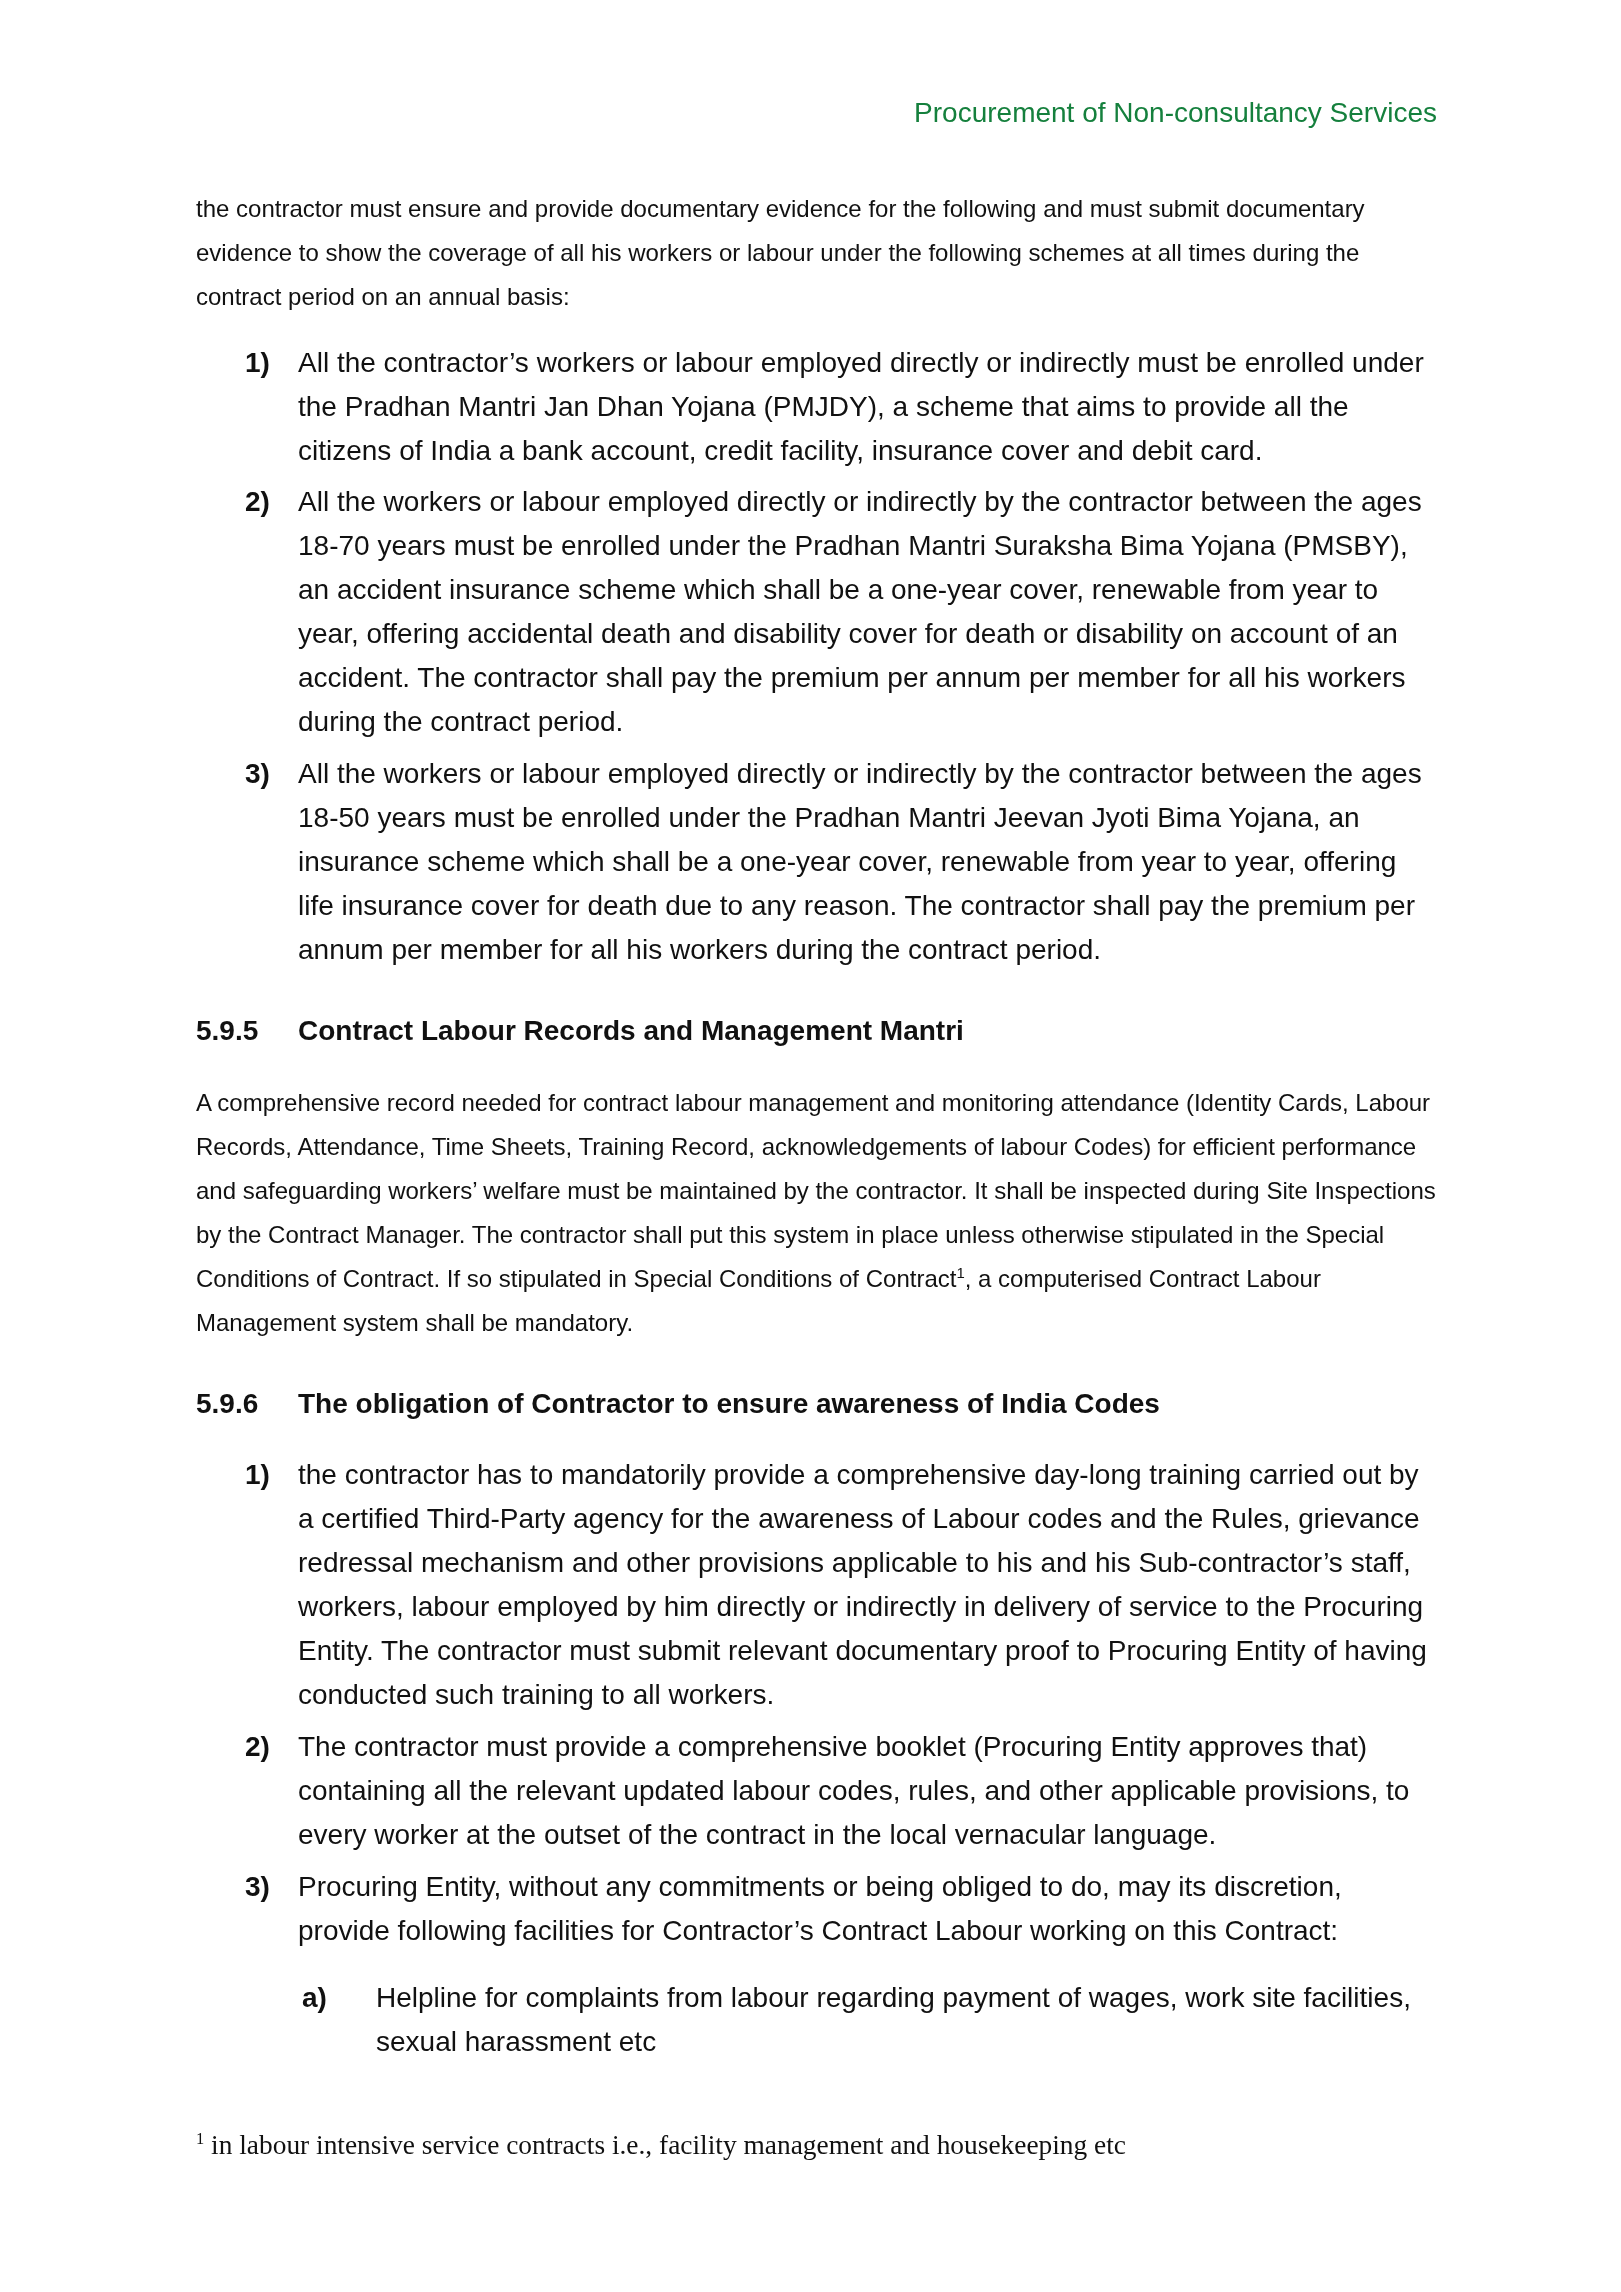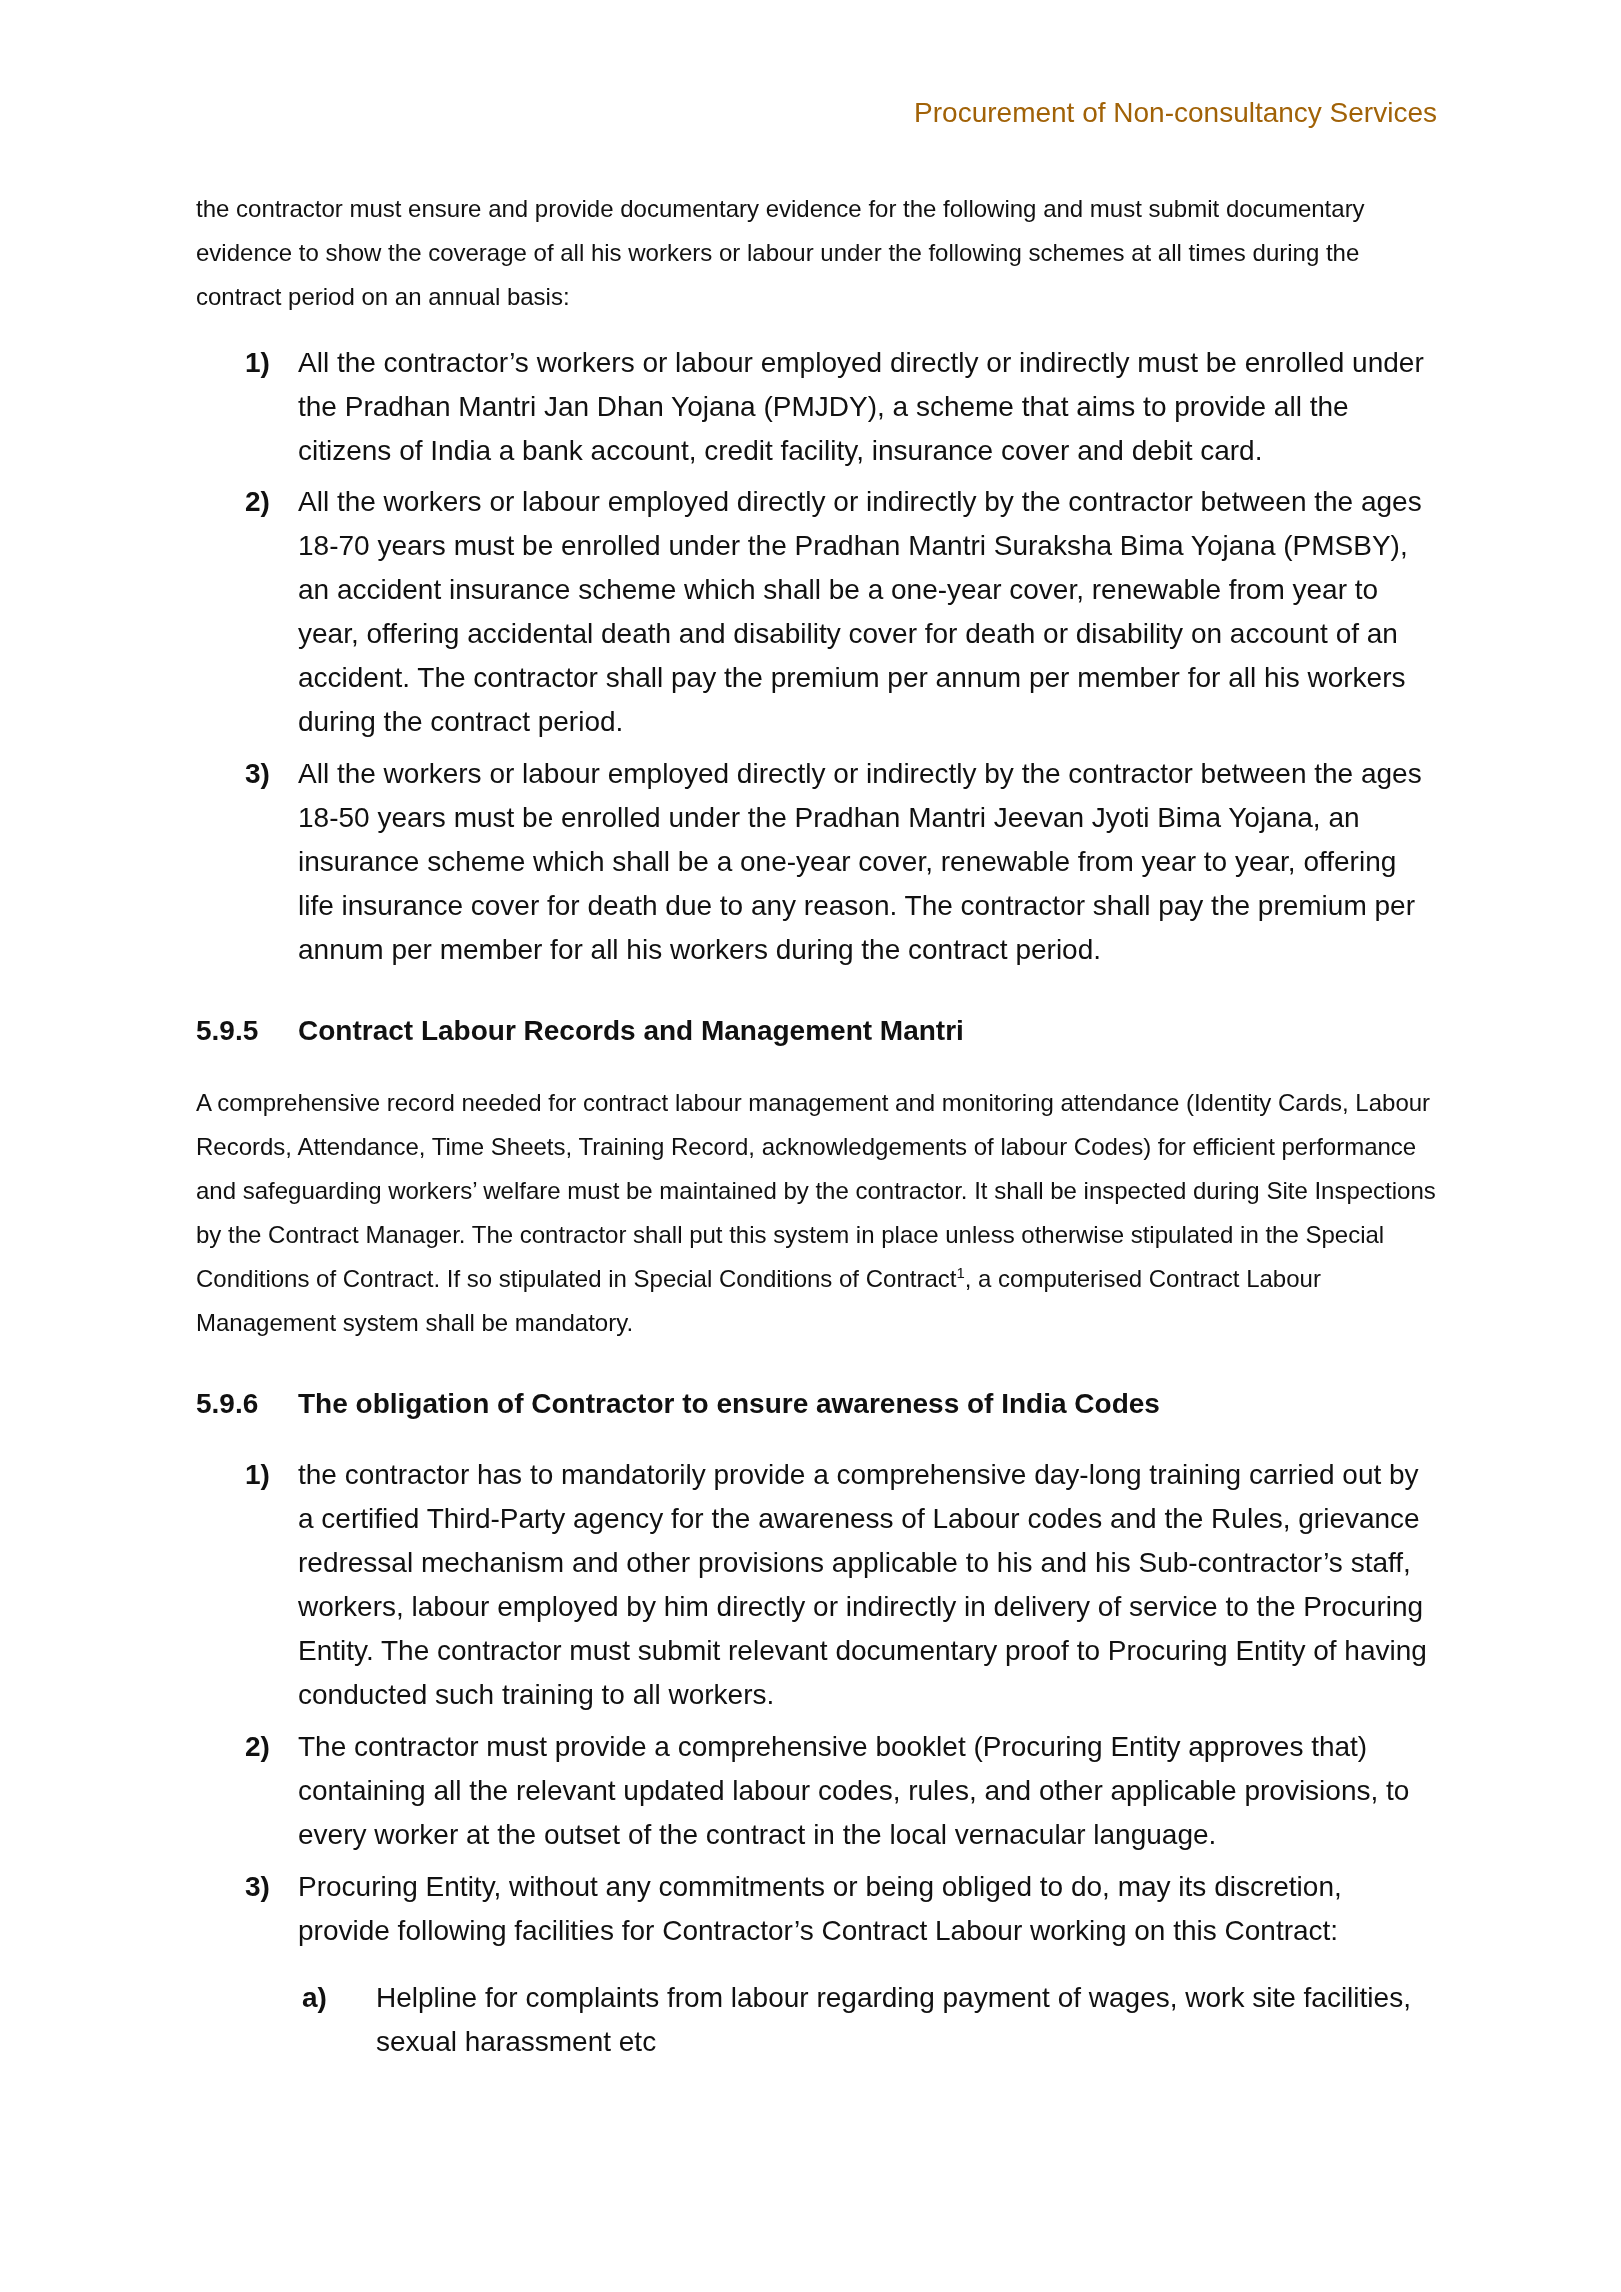--- a/index.html
+++ b/index.html
@@ -16,21 +16,21 @@
     color: #111111;
     font-family: "Liberation Sans", "DejaVu Sans", sans-serif;
     padding: 93px 184px 59px 196px;
     overflow: hidden;
   }
   .doc-header {
     text-align: right;
     font-size: 28px;
     line-height: 39px;
     margin-bottom: 55px;
-    color: #a16207;
+    color: #15803d;
   }
   .para {
     font-size: 24px;
     line-height: 44px;
     margin: 0 0 21.6px 0;
     text-align: left;
   }
   .num-list {
     margin: 0 0 13.7px 0;
   }
@@ -161,16 +161,17 @@
     </div>
 
     <div class="sub-list">
       <div class="sub-item">
         <span class="num">a)</span>
         <span class="li-text">Helpline for complaints from labour regarding payment of wages, work site facilities, sexual harassment etc</span>
       </div>
     </div>
   </div>
 
+  <div class="footnote"><sup>1</sup><span> in labour intensive service contracts i.e., facility management and housekeeping etc</span></div>
 
 
 </div>
 
 
 </body></html>

